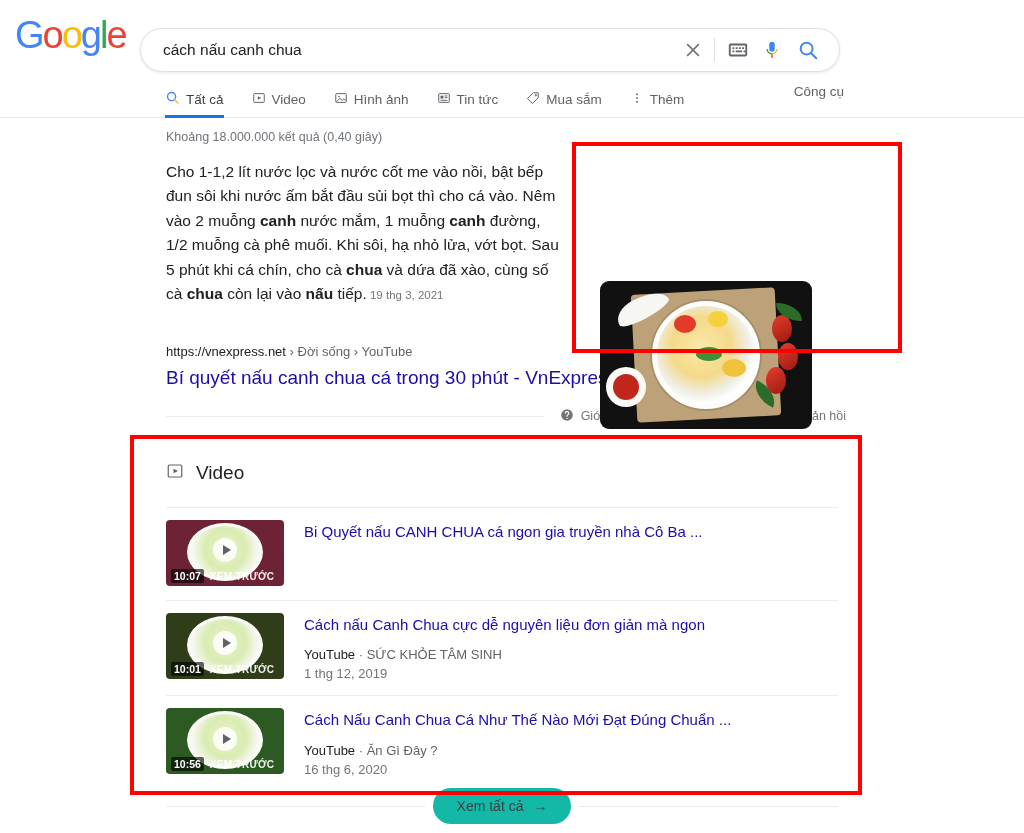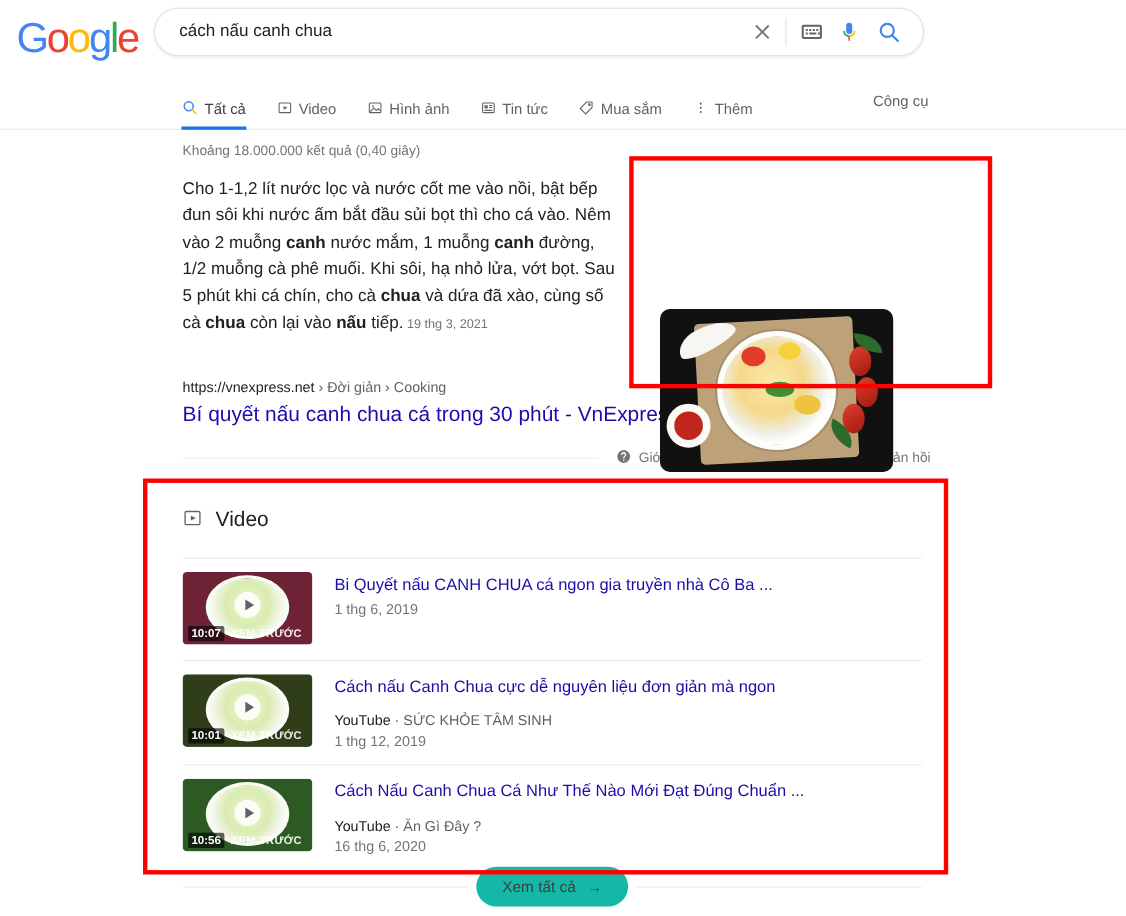--- a/index.html
+++ b/index.html
@@ -14,21 +14,21 @@
 
   
   .header { position: relative; height: 118px; }
   .logo {
     position: absolute; left: 15px; top: 16px;
     font-size: 38px; font-weight: 500; letter-spacing: -2px;
     line-height: 1; user-select: none;
   }
   .logo span { display: inline-block; }
   .search-wrap {
-    position: absolute; left: 140px; top: 7px;
+    position: absolute; left: 140px; top: 28px;
     width: 700px; height: 44px;
     border: 1px solid #dfe1e5; border-radius: 24px;
     background: #fff; box-shadow: 0 1px 3px rgba(32,33,36,.10);
     display: flex; align-items: center;
   }
   .search-input {
     flex: 1; border: none; outline: none; background: transparent;
     font-size: 15.5px; color: #202124; padding: 0 12px 0 22px;
     font-family: "Liberation Sans", sans-serif;
   }
@@ -293,21 +293,21 @@
 
   <div class="main">
 
     <div class="stats">Khoảng 18.000.000 kết quả (0,40 giây)</div>
 
     <div class="snippet">
       <div class="snippet-text" id="snippet-text"><span>Cho 1-1,2 lít nước lọc và nước cốt me vào nồi, bật bếp đun sôi khi nước ấm bắt đầu sủi bọt thì cho cá vào. Nêm vào 2 muỗng </span><b>canh</b><span> nước mắm, 1 muỗng </span><b>canh</b><span> đường, 1/2 muỗng cà phê muối. Khi sôi, hạ nhỏ lửa, vớt bọt. Sau 5 phút khi cá chín, cho cà </span><b>chua</b><span> và dứa đã xào, cùng số cà </span><b>chua</b><span> còn lại vào </span><b>nấu</b><span> tiếp.</span><span class="snippet-date">  19 thg 3, 2021</span></div>
     </div>
 
     <div class="snip-url">
-      <span>https://vnexpress.net</span><span class="crumb"> › Đời giản › Cooking</span>
+      <span>https://vnexpress.net</span><span class="crumb"> › Đời sống › YouTube</span>
     </div>
     <div class="snip-title">Bí quyết nấu canh chua cá trong 30 phút - VnExpress</div>
 
     <div class="feedback-row">
       <div class="fb-rule"></div>
       <div class="fb-item">
         <span>
           <svg width="14" height="14" viewBox="0 0 24 24" fill="#70757a">
             <path d="M12 2a10 10 0 1 0 0 20 10 10 0 0 0 0-20zm1 17h-2v-2h2v2zm1.8-7.3l-.9.92C13.2 13.3 13 13.8 13 15h-2v-.5c0-.9.36-1.7.9-2.3l1.24-1.26A2 2 0 1 0 10 9.5H8a4 4 0 1 1 6.8 2.2z"></path>
           </svg>
@@ -359,21 +359,20 @@
               <div class="bg" style="background:#6e2236"></div>
               <div class="bowl"></div>
               <div class="v-play"></div>
               <div class="v-meta-overlay">
                 <span class="v-dur">10:07</span>
                 <span class="v-prev">XEM TRƯỚC</span>
               </div>
             </div>
             <div class="v-body">
               <div class="v-title">Bi Quyết nấu CANH CHUA cá ngon gia truyền nhà Cô Ba ...</div>
-              <div class="v-date">1 thg 6, 2019</div>
             </div>
           </div>
           <div class="v-item">
             <div class="v-thumb">
               <div class="bg" style="background:#2f3d18"></div>
               <div class="bowl"></div>
               <div class="v-play"></div>
               <div class="v-meta-overlay">
                 <span class="v-dur">10:01</span>
                 <span class="v-prev">XEM TRƯỚC</span>

